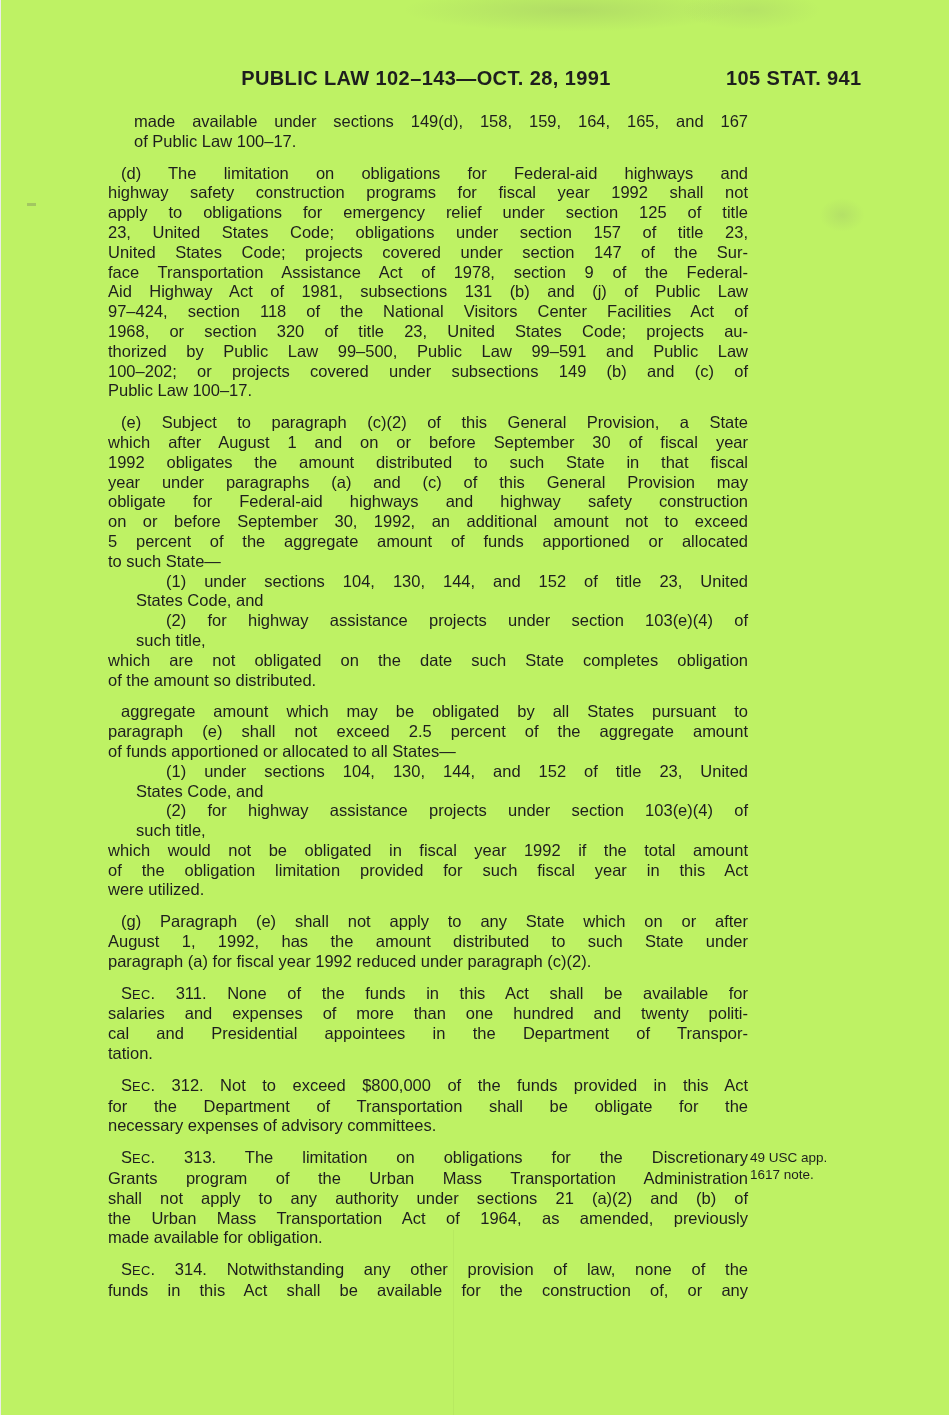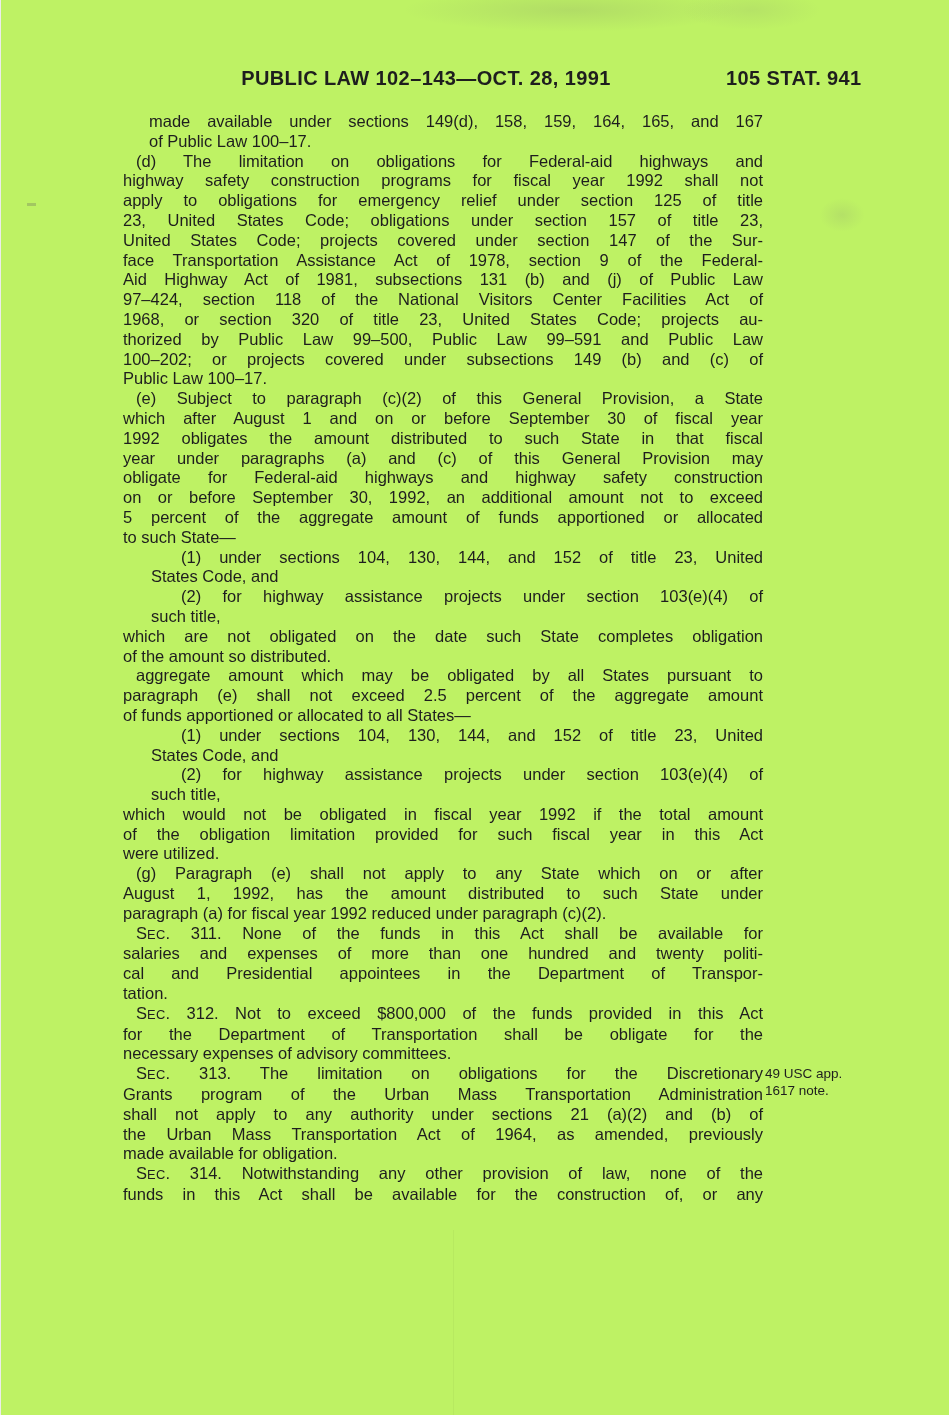--- a/index.html
+++ b/index.html
@@ -16,28 +16,28 @@
   .header {
     position:absolute; top:67px; left:105px; width:640px;
     text-align:center; font-size:20px; font-weight:700; letter-spacing:0.4px;
     white-space:nowrap;
   }
   .stat {
     position:absolute; left:620px; top:0; width:260px;
     text-align:left; white-space:nowrap;
   }
   .body {
-    position:absolute; top:112px; left:122px; width:640px;
+    position:absolute; top:112px; left:107px; width:640px;
     font-size:16.5px; line-height:19.8px;
   }
   .block { position:relative; }
   .line { text-align:justify; text-align-last:justify; }
   .line.last { text-align:right; text-align-last:left; }
   .block.cont { margin-left:26px; }
-  .block.para .line:first-child { text-indent:13px; }
+  .block.para .line:first-child { text-indent:13px;margin-top:12px; }
   .block.sub { margin-left:28px; }
   .block.sub .line:first-child { text-indent:30px; }
   .sc { font-size:0.78em; letter-spacing:0.3px; }
   .note {
     position:absolute; left:642px; top:1px; width:150px;
     font-size:13.5px; line-height:17px;
     text-align:left; text-indent:0;
   }
   .note div { text-align:left; }
   

